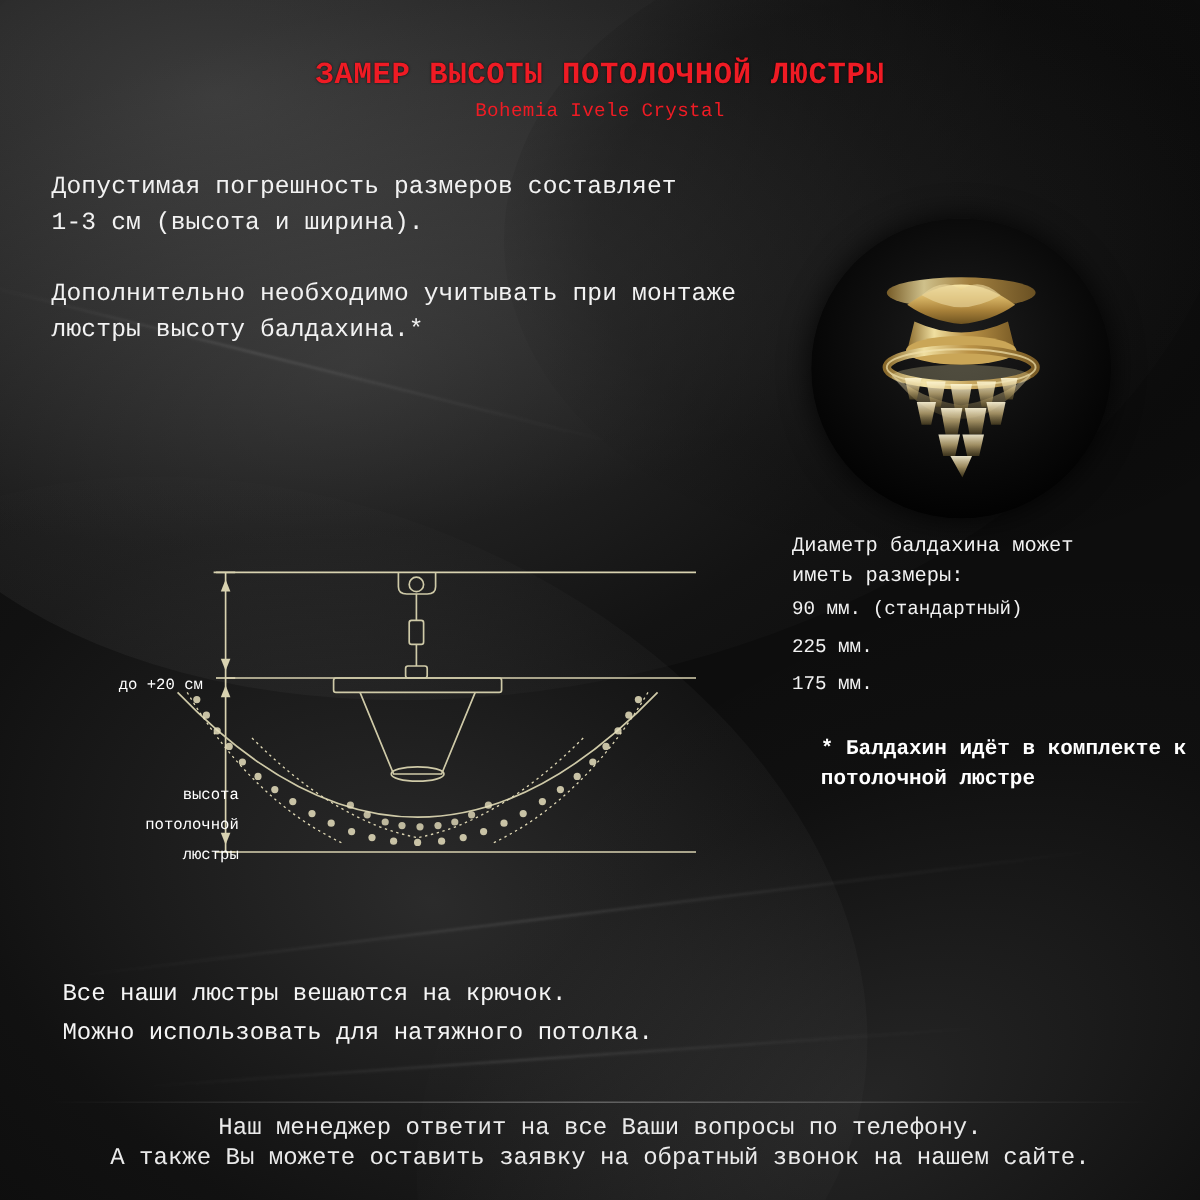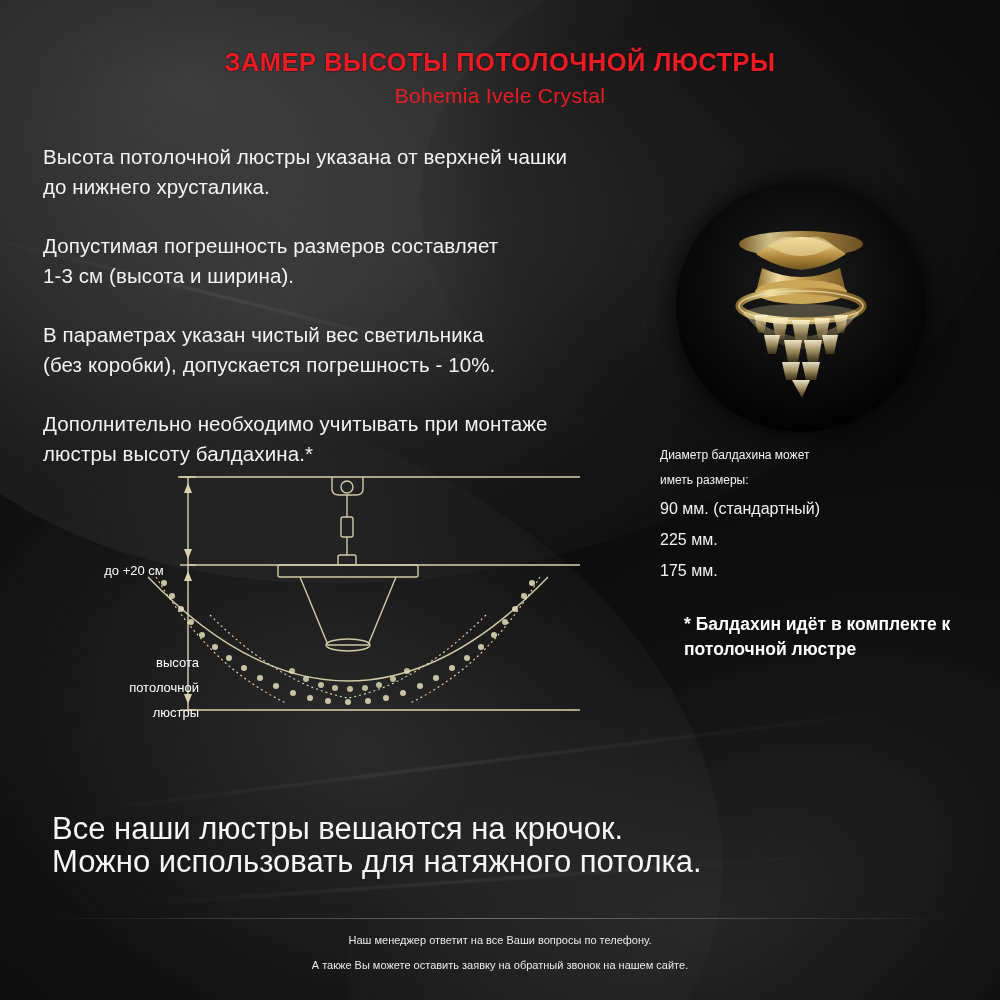--- a/index.html
+++ b/index.html
@@ -8,21 +8,21 @@
     background: #000;
   }
   #page {
     position: relative;
     width: 1000px;
     height: 1000px;
     overflow: hidden;
     background:
       radial-gradient(ellipse 900px 500px at 18% 8%, #3a3a3a 0%, #232323 40%, #0d0d0d 75%),
       #0a0a0a;
-    font-family: Liberation Sans, sans-serif;
+    font-family: Liberation Mono, monospace;
     color: #f3f3f3;
     -webkit-font-smoothing: antialiased;
   }
   
   .swirl {
     position: absolute;
     pointer-events: none;
   }
   .s1 {
     left: -140px; top: -190px;
@@ -67,21 +67,21 @@
   }
   .main-title {
     font-size: 25.5px;
     font-weight: bold;
     letter-spacing: 0.5px;
     color: #ef1b24;
     text-shadow: 0 0 2px rgba(0,0,0,0.8);
   }
   .sub-title {
     margin-top: 7px;
-    font-size: 21px;
+    font-size: 16px;
     color: #ef1b24;
     letter-spacing: 0.3px;
   }
 
   
   .paras {
     position: absolute;
     top: 142px;
     left: 43px;
     width: 660px;
@@ -110,21 +110,21 @@
   .photo svg { display: block; }
 
   
   .right-col {
     position: absolute;
     left: 660px;
     top: 443px;
     width: 330px;
   }
   .rc-lead {
-    font-size: 12px;
+    font-size: 17px;
     line-height: 25px;
     color: #f2f2f2;
   }
   .rc-sizes {
     font-size: 16px;
     line-height: 31px;
     color: #f2f2f2;
   }
   .rc-note {
     margin-top: 26px;
@@ -162,40 +162,40 @@
     width: 125px;
     text-align: right;
   }
 
   
   .bottom-msg {
     position: absolute;
     left: 52px;
     top: 812px;
     width: 760px;
-    font-size: 31px;
+    font-size: 20px;
     line-height: 33px;
     color: #f5f5f5;
   }
 
   .divider {
     position: absolute;
     left: 40px;
     right: 40px;
     top: 918px;
     height: 1px;
     background: linear-gradient(90deg, rgba(255,255,255,0) 0%, rgba(255,255,255,0.35) 50%, rgba(255,255,255,0) 100%);
   }
 
   .footer {
     position: absolute;
     left: 0; right: 0;
     top: 928px;
     text-align: center;
-    font-size: 11px;
+    font-size: 20px;
     line-height: 25px;
     color: #eaeaea;
   }
 </style>
 </head>
 <body>
 
 <div id="page">
 
   <div class="swirl s4"></div>
@@ -205,26 +205,22 @@
   <div class="streak" style="left:60px; top:760px; width:860px; transform:rotate(-7deg);"></div>
   <div class="streak" style="left:120px; top:880px; width:700px; transform:rotate(-4deg);"></div>
   <div class="streak" style="left:-40px; top:300px; width:560px; transform:rotate(14deg);"></div>
 
   <div class="title-wrap">
     <div class="main-title">ЗАМЕР ВЫСОТЫ ПОТОЛОЧНОЙ ЛЮСТРЫ</div>
     <div class="sub-title">Bohemia Ivele Crystal</div>
   </div>
 
   <div class="paras">
-    <div class="para" style="white-space:pre-line">Высота потолочной люстры указана от верхней чашки
-до нижнего хрусталика.</div>
     <div class="para" style="white-space:pre-line">Допустимая погрешность размеров составляет
 1-3 см (высота и ширина).</div>
-    <div class="para" style="white-space:pre-line">В параметрах указан чистый вес светильника
-(без коробки), допускается погрешность - 10%.</div>
     <div class="para" style="white-space:pre-line">Дополнительно необходимо учитывать при монтаже
 люстры  высоту балдахина.*</div>
   </div>
 
   <div class="photo">
     <svg width="250" height="250" viewBox="0 0 250 250">
       <defs>
         <radialGradient id="bgGlow" cx="50%" cy="40%" r="65%">
           <stop offset="0%" stop-color="#1d1d1d"></stop>
           <stop offset="70%" stop-color="#080808"></stop>

